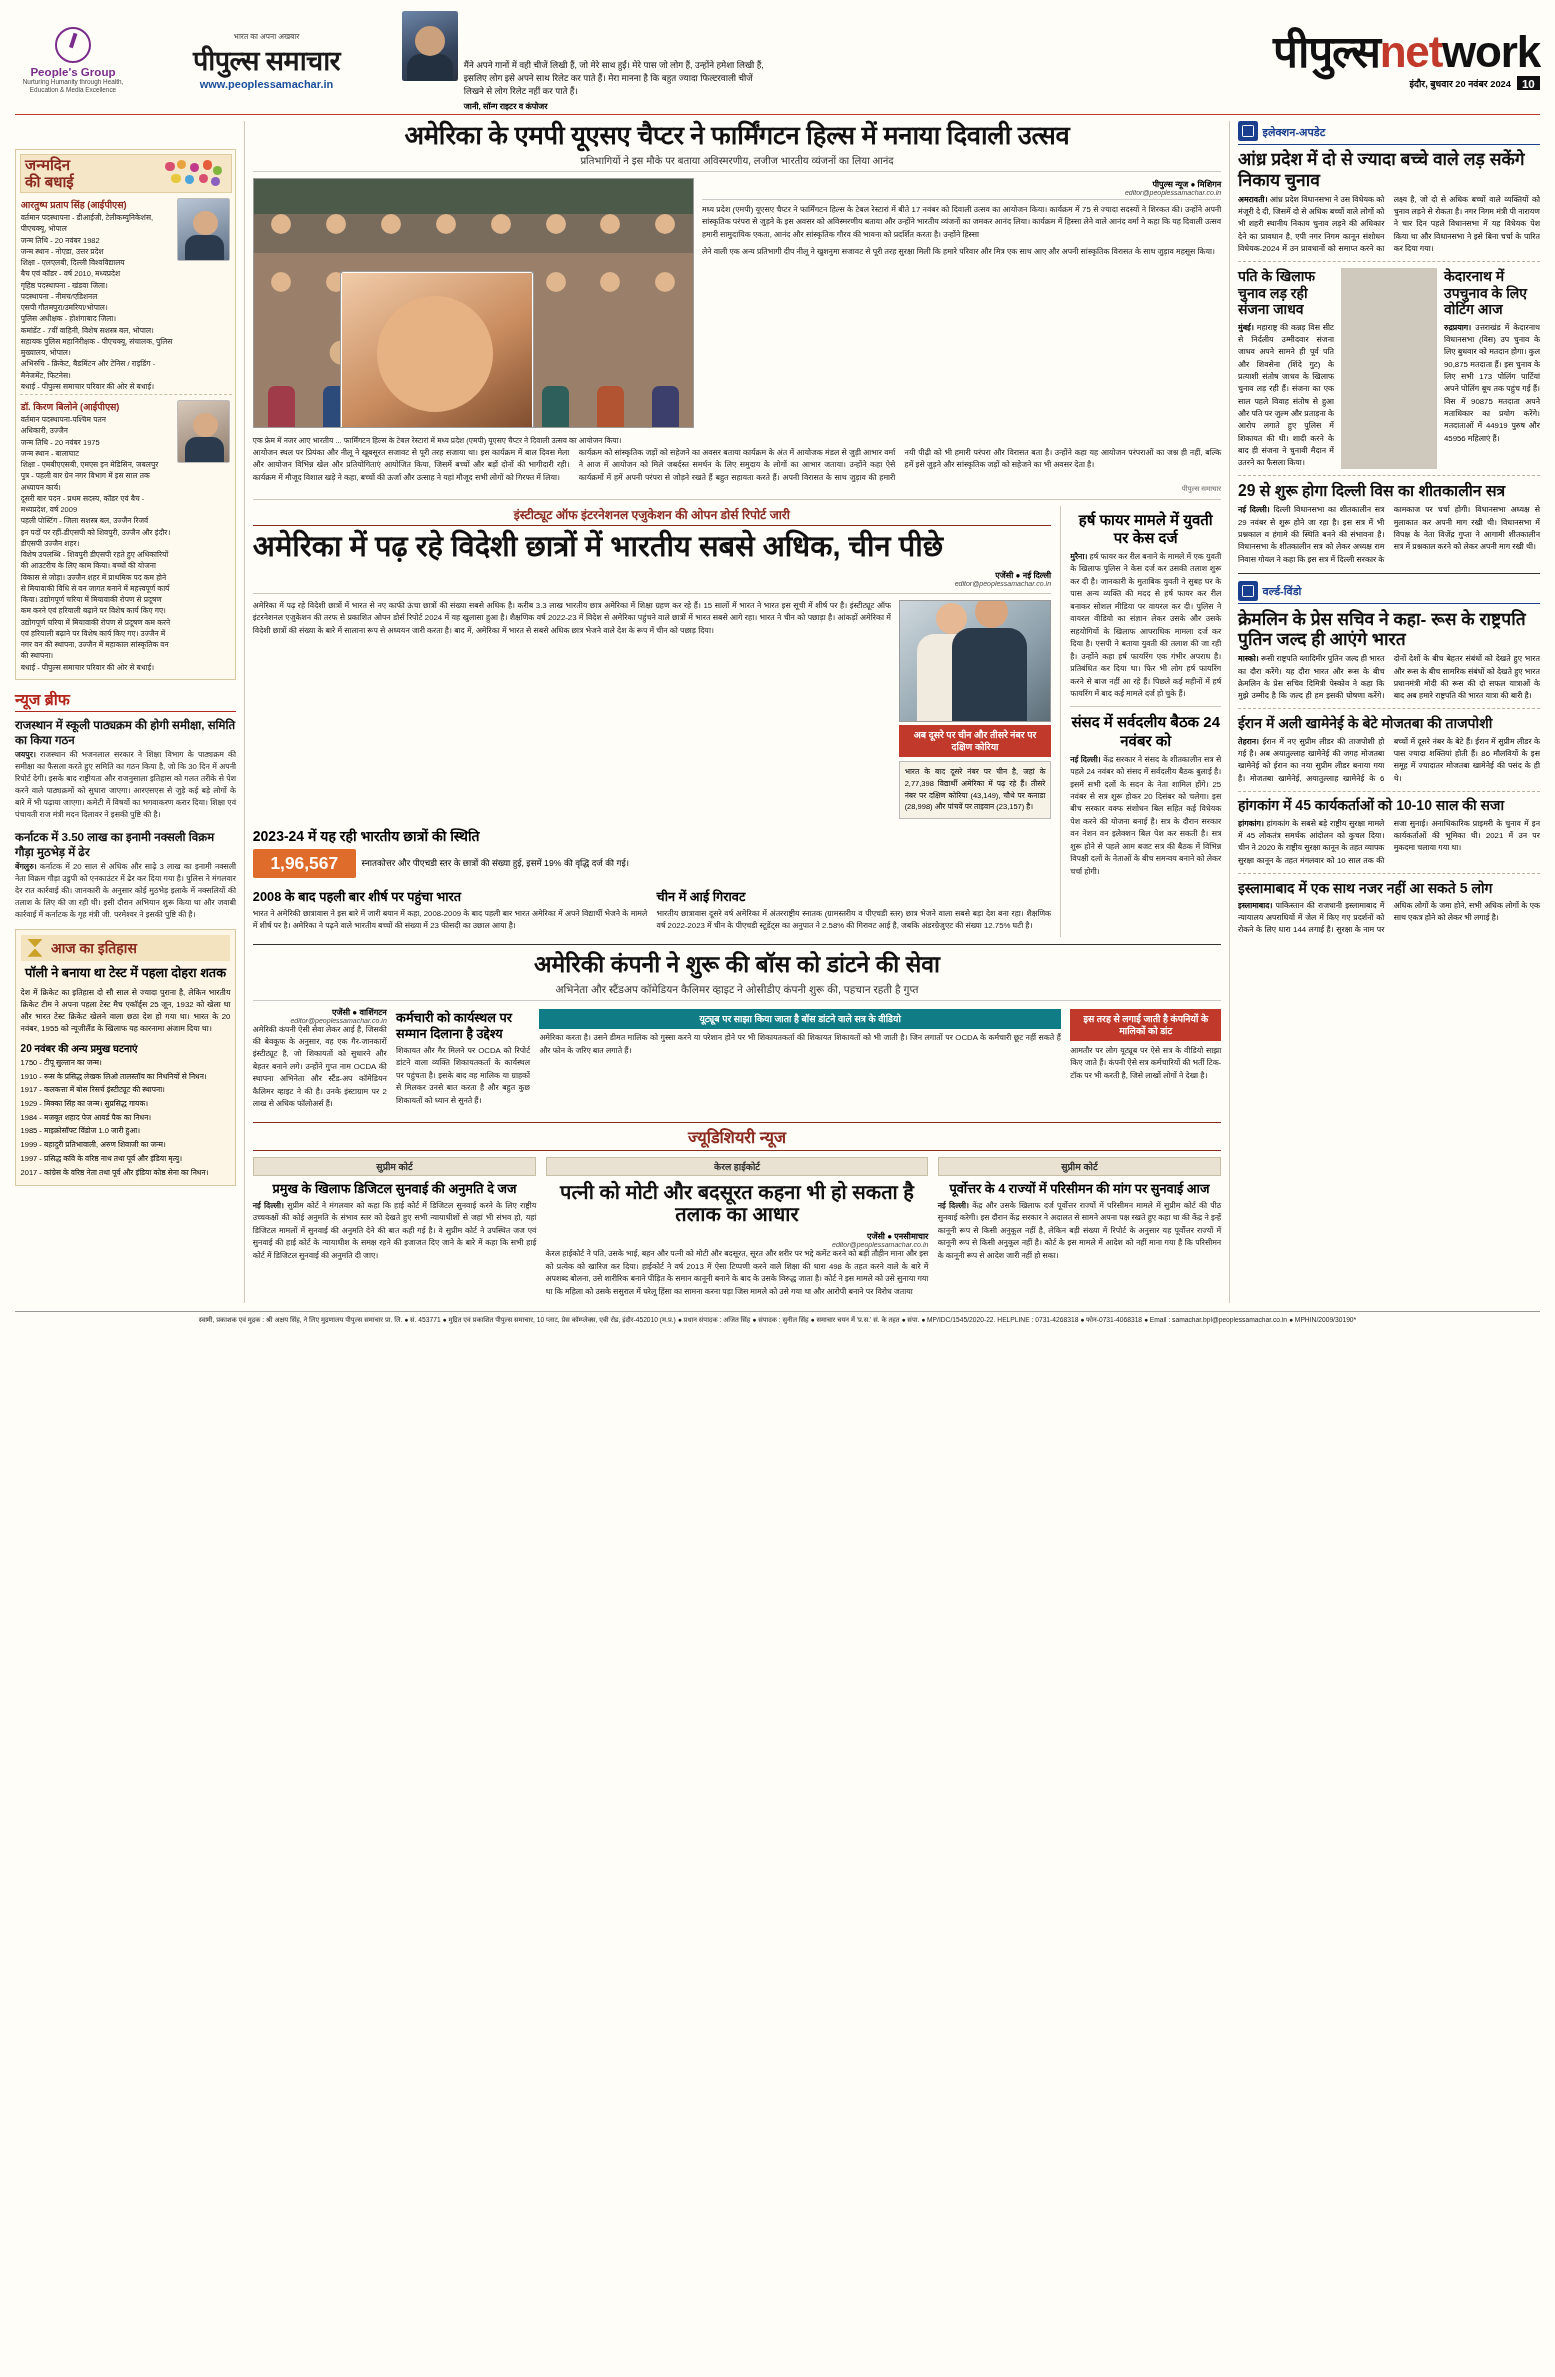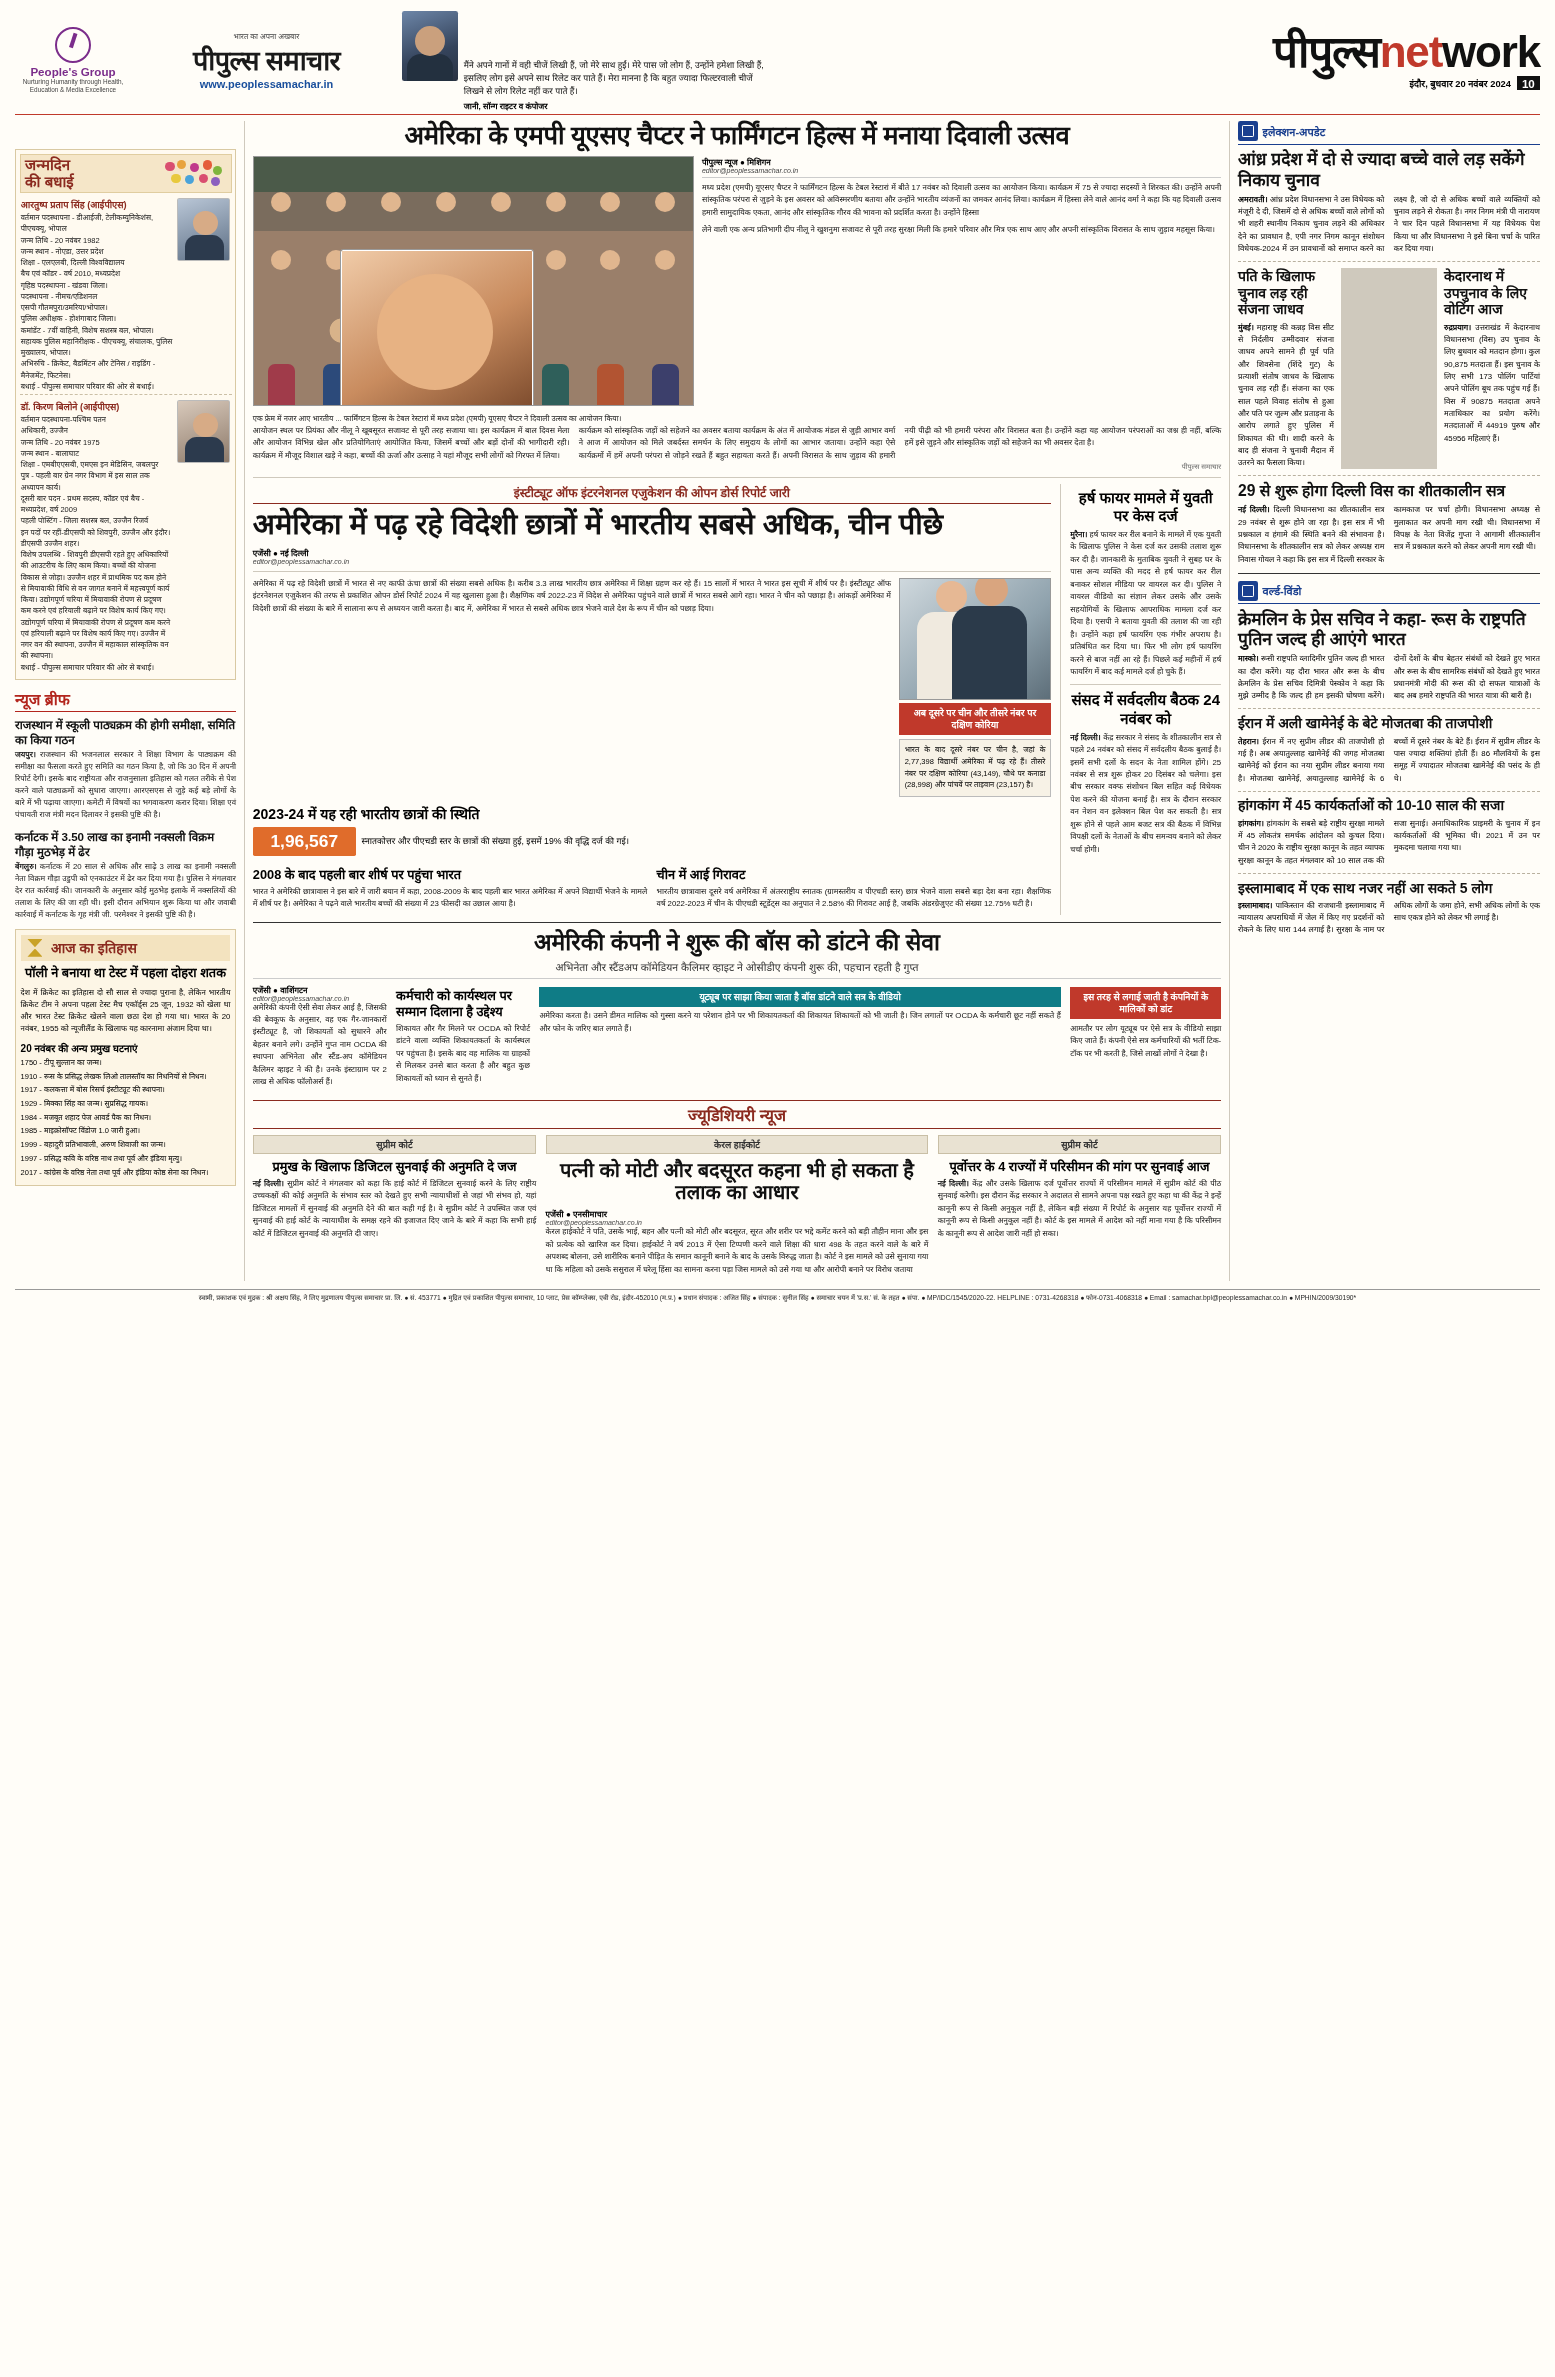--- a/index.html
+++ b/index.html
@@ -165,21 +165,21 @@
     width: 192px; height: 163px; border:1.2px solid #fff; outline:0.6px solid #999;
     position:absolute; left:87px; top:93px;
     background:linear-gradient(150deg,#f0cba8,#c98c5f 55%,#7b4a2c);
     border-radius:1.7px;
   }
   .insert-photo:after{
     content:""; position:absolute; left:35px; top:23px; width:116px;height:116px;
     border-radius:50%; background:#e7b283;
   }
   .lead-text-col { flex:1; }
-  .byline { font-size:8.1px; font-weight:bold; }
+  .byline { text-align:right; font-size:8.1px; font-weight:bold; }
   .byline .em { font-size:7px; font-weight:normal; font-style:italic; color:#444;}
   .para { font-size:7.8px; line-height:1.6; text-align:justify; color:#111; margin-bottom:4.6px;}
   .cols-2 { column-count:2; column-gap:9.3px; }
   .cols-3 { column-count:3; column-gap:9.3px; }
   .hr-thin { border-top:0.6px solid #cfc9bd; margin:5.8px 0; }
 
   .kicker {
     font-size: 12.2px; font-weight:bold; color:#8b2a1f; text-align:center;
     border-bottom:0.6px solid #8b2a1f; padding-bottom:1.7px;
   }
@@ -391,20 +391,21 @@
           <div>2017 - कांग्रेस के वरिष्ठ नेता तथा पूर्व और इंडिया कोष्ठ सेना का निधन।</div>
         </div>
       </div>
     </div>
 
     <div class="rule-v"></div>
 
     <div class="col-mid">
 
       <div class="lead-head">अमेरिका के एमपी यूएसए चैप्टर ने फार्मिंगटन हिल्स में मनाया दिवाली उत्सव</div>
+      <div class="lead-sub">प्रतिभागियों ने इस मौके पर बताया अविस्मरणीय, लजीज भारतीय व्यंजनों का लिया आनंद</div>
 
       <div class="lead-wrap">
         <div class="lead-photo-col">
           <div class="group-photo">
             <div class="row" style="top:35px;">
               <div class="head"></div>
                 <div class="head"></div>
                 <div class="head"></div>
                 <div class="head"></div>
               <div class="head"></div>

